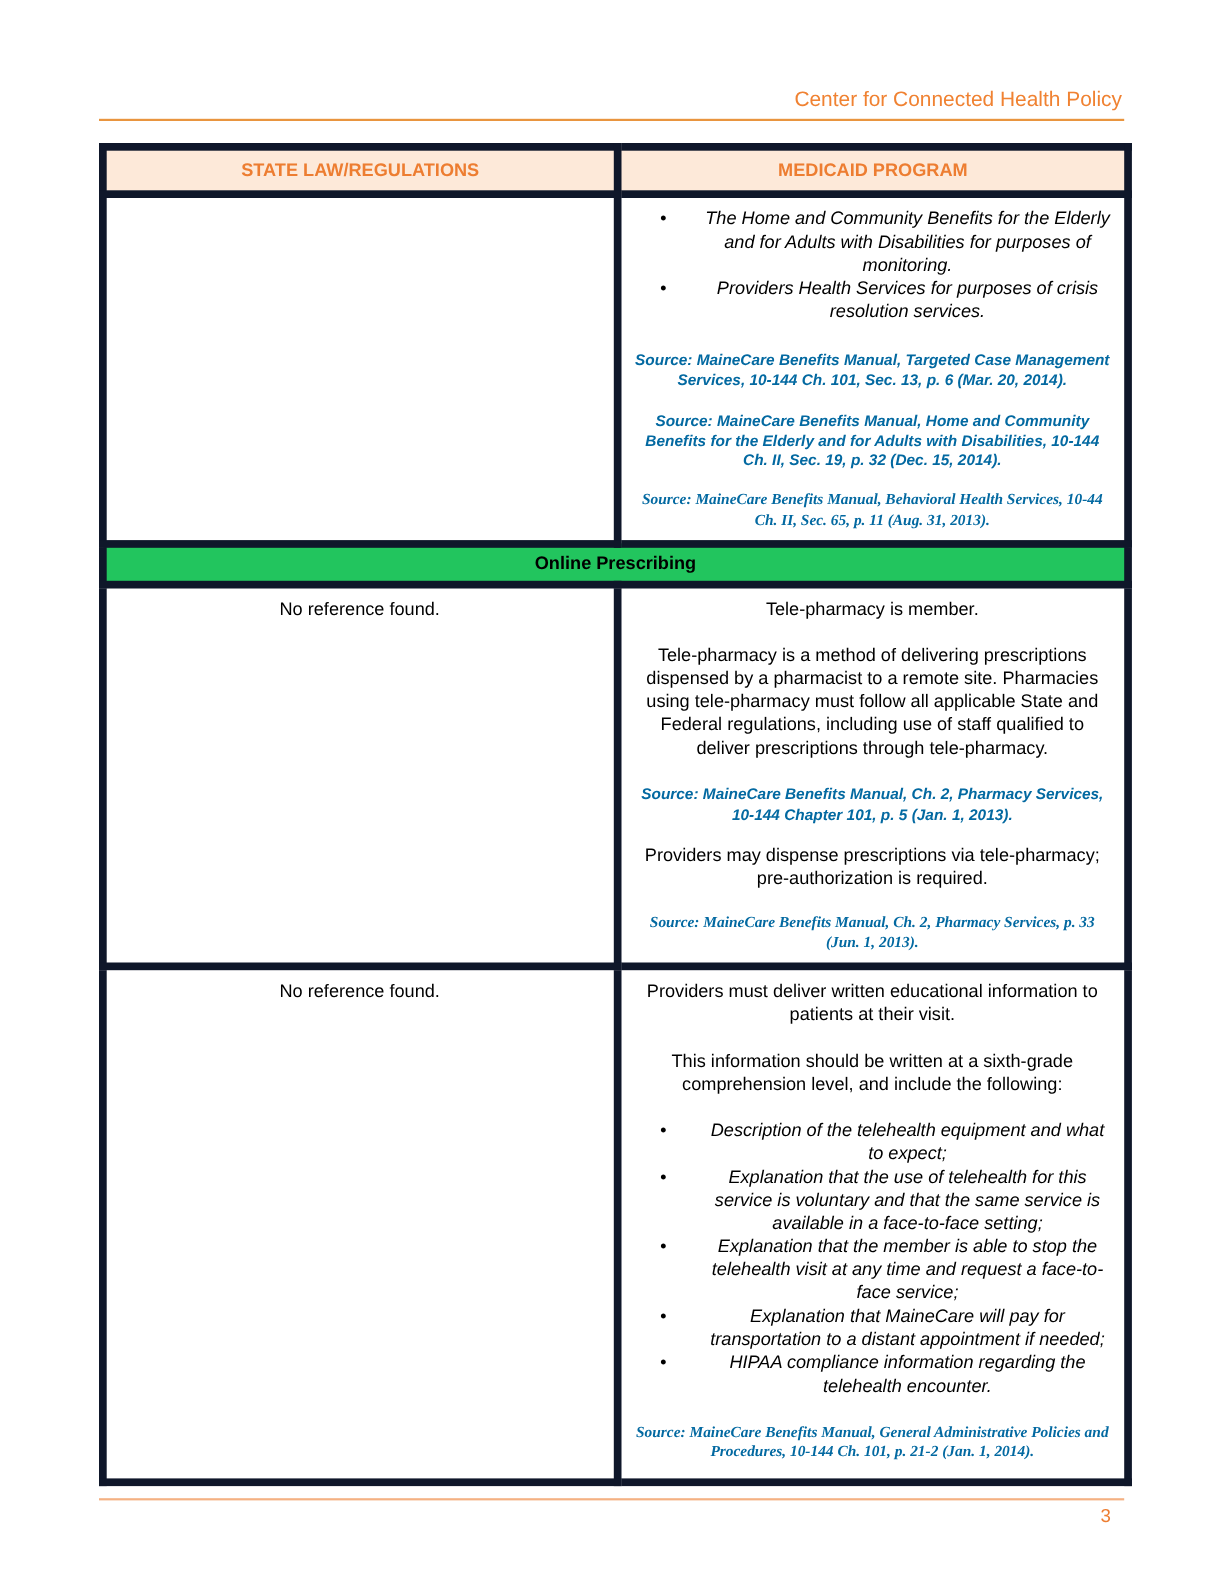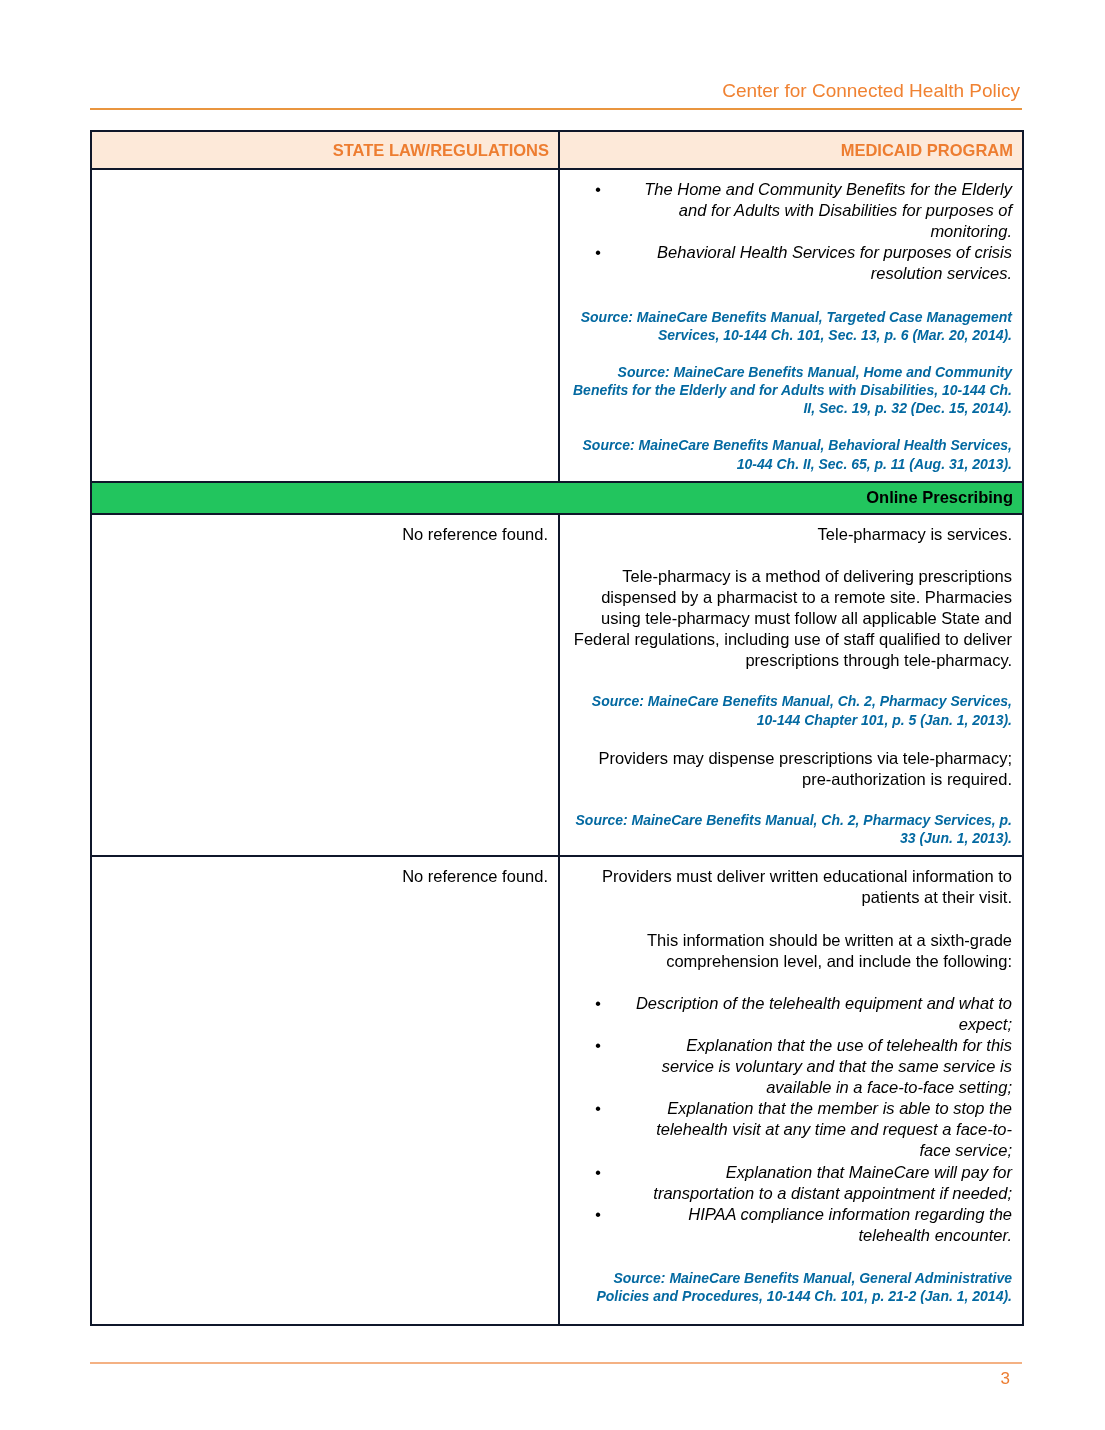--- a/index.html
+++ b/index.html
@@ -35,24 +35,24 @@
     position:absolute;
     top:130px;
     left:90px;
     width:932px;
     border-collapse:collapse;
     table-layout:fixed;
   }
   .policy-table col.col-left  { width:468px; }
   .policy-table col.col-right { width:464px; }
   .policy-table th, .policy-table td {
-    border:2px solid #0f172a;
+    border:7px solid #0f172a;
     vertical-align:top;
     box-sizing:border-box;
-    text-align:right;
+    text-align:center;
   }
   .policy-table th {
     background:#FDE9D9;
     color:#ED7D31;
     font-size:16.5px;
     font-weight:bold;
     padding:9px 9px 8px 9px;
   }
   thead tr { height:38px; }
   .policy-table td {
@@ -75,21 +75,21 @@
   .cell-right p, .cell-left p { margin:0 0 21px 0; }
   .cell-right p:last-child { margin-bottom:0; }
   p.source {
     color:#0369a1;
     font-weight:bold;
     font-style:italic;
     font-size:14px;
     line-height:1.3;
     margin:0 0 19px 0;
   }
-  p.source:last-child { margin-bottom:0; }
+  p.source:last-child { margin-bottom:0;font-family:Liberation Serif, serif; }
 
   ul.bullet-list {
     list-style:none;
     margin:0 0 23px 0;
     padding:0;
   }
   ul.bullet-list li {
     position:relative;
     padding-left:64px;
     font-style:italic;
@@ -137,38 +137,38 @@
         <th>MEDICAID PROGRAM</th>
       </tr>
     </thead>
     <tbody>
 
       <tr class="row-continuation">
         <td class="cell-left"></td>
         <td class="cell-right">
           <ul class="bullet-list">
             <li>The Home and Community Benefits for the Elderly and for Adults with Disabilities for purposes of monitoring.</li>
-            <li>Behavioral Health Services for purposes of crisis resolution services.</li>
+            <li>Providers Health Services for purposes of crisis resolution services.</li>
           </ul>
           <p class="source">Source: MaineCare Benefits Manual, Targeted Case Management Services, 10-144 Ch. 101, Sec. 13, p. 6 (Mar. 20, 2014).</p>
           <p class="source">Source: MaineCare Benefits Manual, Home and Community Benefits for the Elderly and for Adults with Disabilities, 10-144 Ch. II, Sec. 19, p. 32 (Dec. 15, 2014).</p>
           <p class="source">Source: MaineCare Benefits Manual, Behavioral Health Services, 10-44 Ch. II, Sec. 65, p. 11 (Aug. 31, 2013).</p>
         </td>
       </tr>
 
       <tr class="section-row">
         <td colspan="2">Online Prescribing</td>
       </tr>
 
       <tr class="row-online">
         <td class="cell-left">
           <p>No reference found.</p>
         </td>
         <td class="cell-right">
-          <p>Tele-pharmacy is services.</p>
+          <p>Tele-pharmacy is member.</p>
           <p>Tele-pharmacy is a method of delivering prescriptions dispensed by a pharmacist to a remote site. Pharmacies using tele-pharmacy must follow all applicable State and Federal regulations, including use of staff qualified to deliver prescriptions through tele-pharmacy.</p>
           <p class="source">Source: MaineCare Benefits Manual, Ch. 2, Pharmacy Services, 10-144 Chapter 101, p. 5 (Jan. 1, 2013).</p>
           <p>Providers may dispense prescriptions via tele-pharmacy; pre-authorization is required.</p>
           <p class="source">Source: MaineCare Benefits Manual, Ch. 2, Pharmacy Services, p. 33 (Jun. 1, 2013).</p>
         </td>
       </tr>
 
 
       <tr class="row-consent">
         <td class="cell-left">

